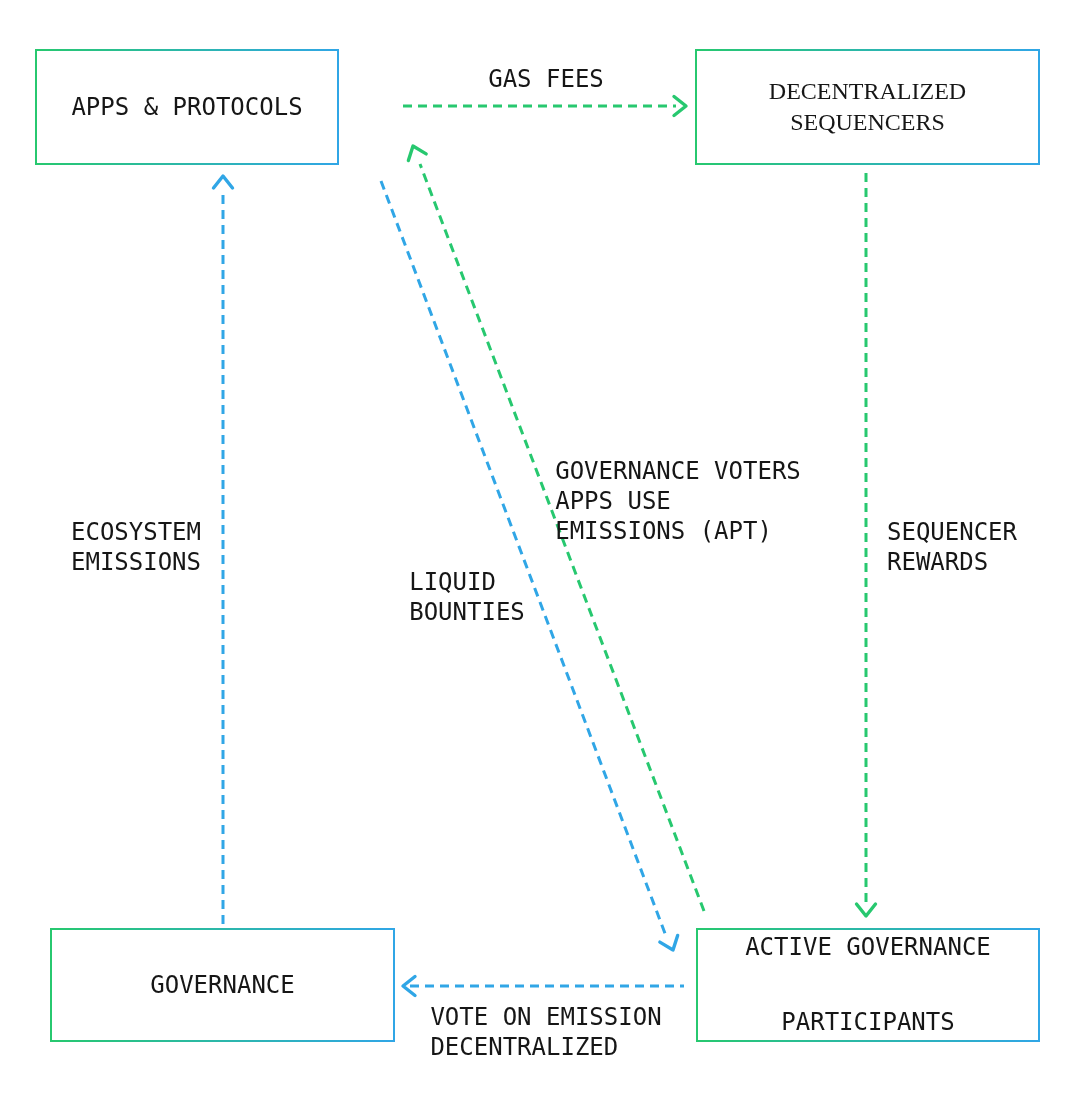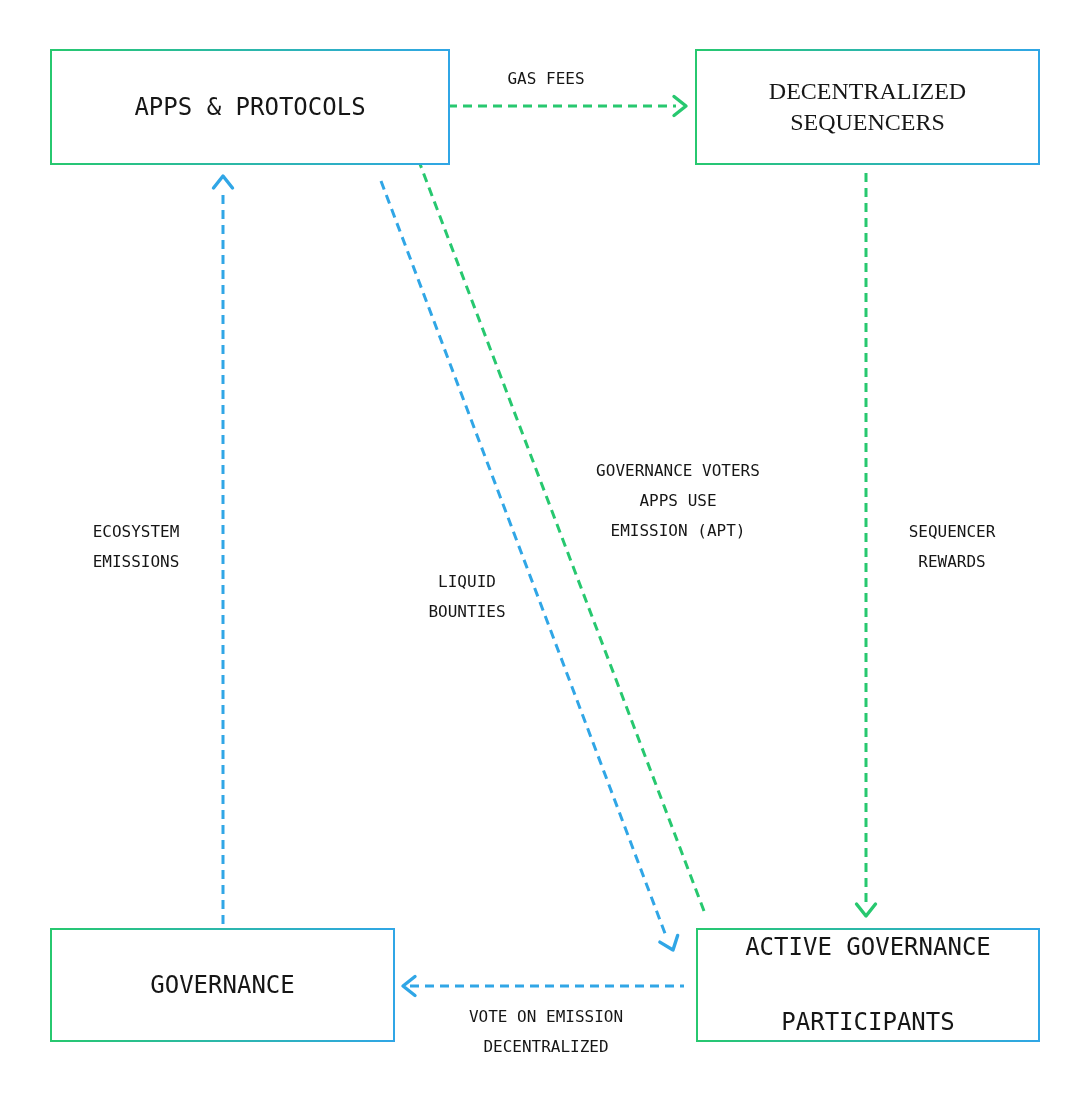--- a/index.html
+++ b/index.html
@@ -50,30 +50,29 @@
     border-image: linear-gradient(90deg, var(--green), var(--blue)) 1;
     display: flex;
     flex-direction: column;
     align-items: center;
     justify-content: center;
     text-align: center;
     font-size: 24px;
     line-height: 31px;
     background: var(--background);
   }
-  .node-apps    { left: 50px;  top: 49px;  width: 400px; height: 116px; }
+  .node-apps    { left: 35px;  top: 49px;  width: 304px; height: 116px; }
   .node-seq     { left: 695px; top: 49px;  width: 345px; height: 116px; font-family: Liberation Serif, serif; }
   .node-gov     { left: 50px;  top: 928px; width: 345px; height: 114px; text-align: right; }
   .node-active  { left: 696px; top: 928px; width: 344px; height: 114px; gap: 44px; }
 
   .edge-label {
     position: absolute;
     transform: translateX(-50%);
-    text-align: center;
-    font-size: 16px;
+    font-size: 24px;
     line-height: 30px;
     white-space: nowrap;
   }
   .label-gas    { left: 546px; top: 64px; }
   .label-eco    { left: 136px; top: 517px; }
   .label-seqrew { left: 952px; top: 517px; }
   .label-voters { left: 678px; top: 456px; line-height: 30px; }
   .label-liquid { left: 467px; top: 567px; }
   .label-vote   { left: 546px; top: 1002px; }
 
@@ -128,21 +127,21 @@
   </div>
 
   <div class="edge-label label-seqrew">
     <span class="line-span">SEQUENCER</span>
     <span class="line-span">REWARDS</span>
   </div>
 
   <div class="edge-label label-voters">
     <span class="line-span">GOVERNANCE VOTERS</span>
     <span class="line-span">APPS USE</span>
-    <span class="line-span">EMISSION (APT)</span>
+    <span class="line-span">EMISSIONS (APT)</span>
   </div>
 
   <div class="edge-label label-liquid">
     <span class="line-span">LIQUID</span>
     <span class="line-span">BOUNTIES</span>
   </div>
 
   <div class="edge-label label-vote">
     <span class="line-span">VOTE ON EMISSION</span>
     <span class="line-span">DECENTRALIZED</span>

